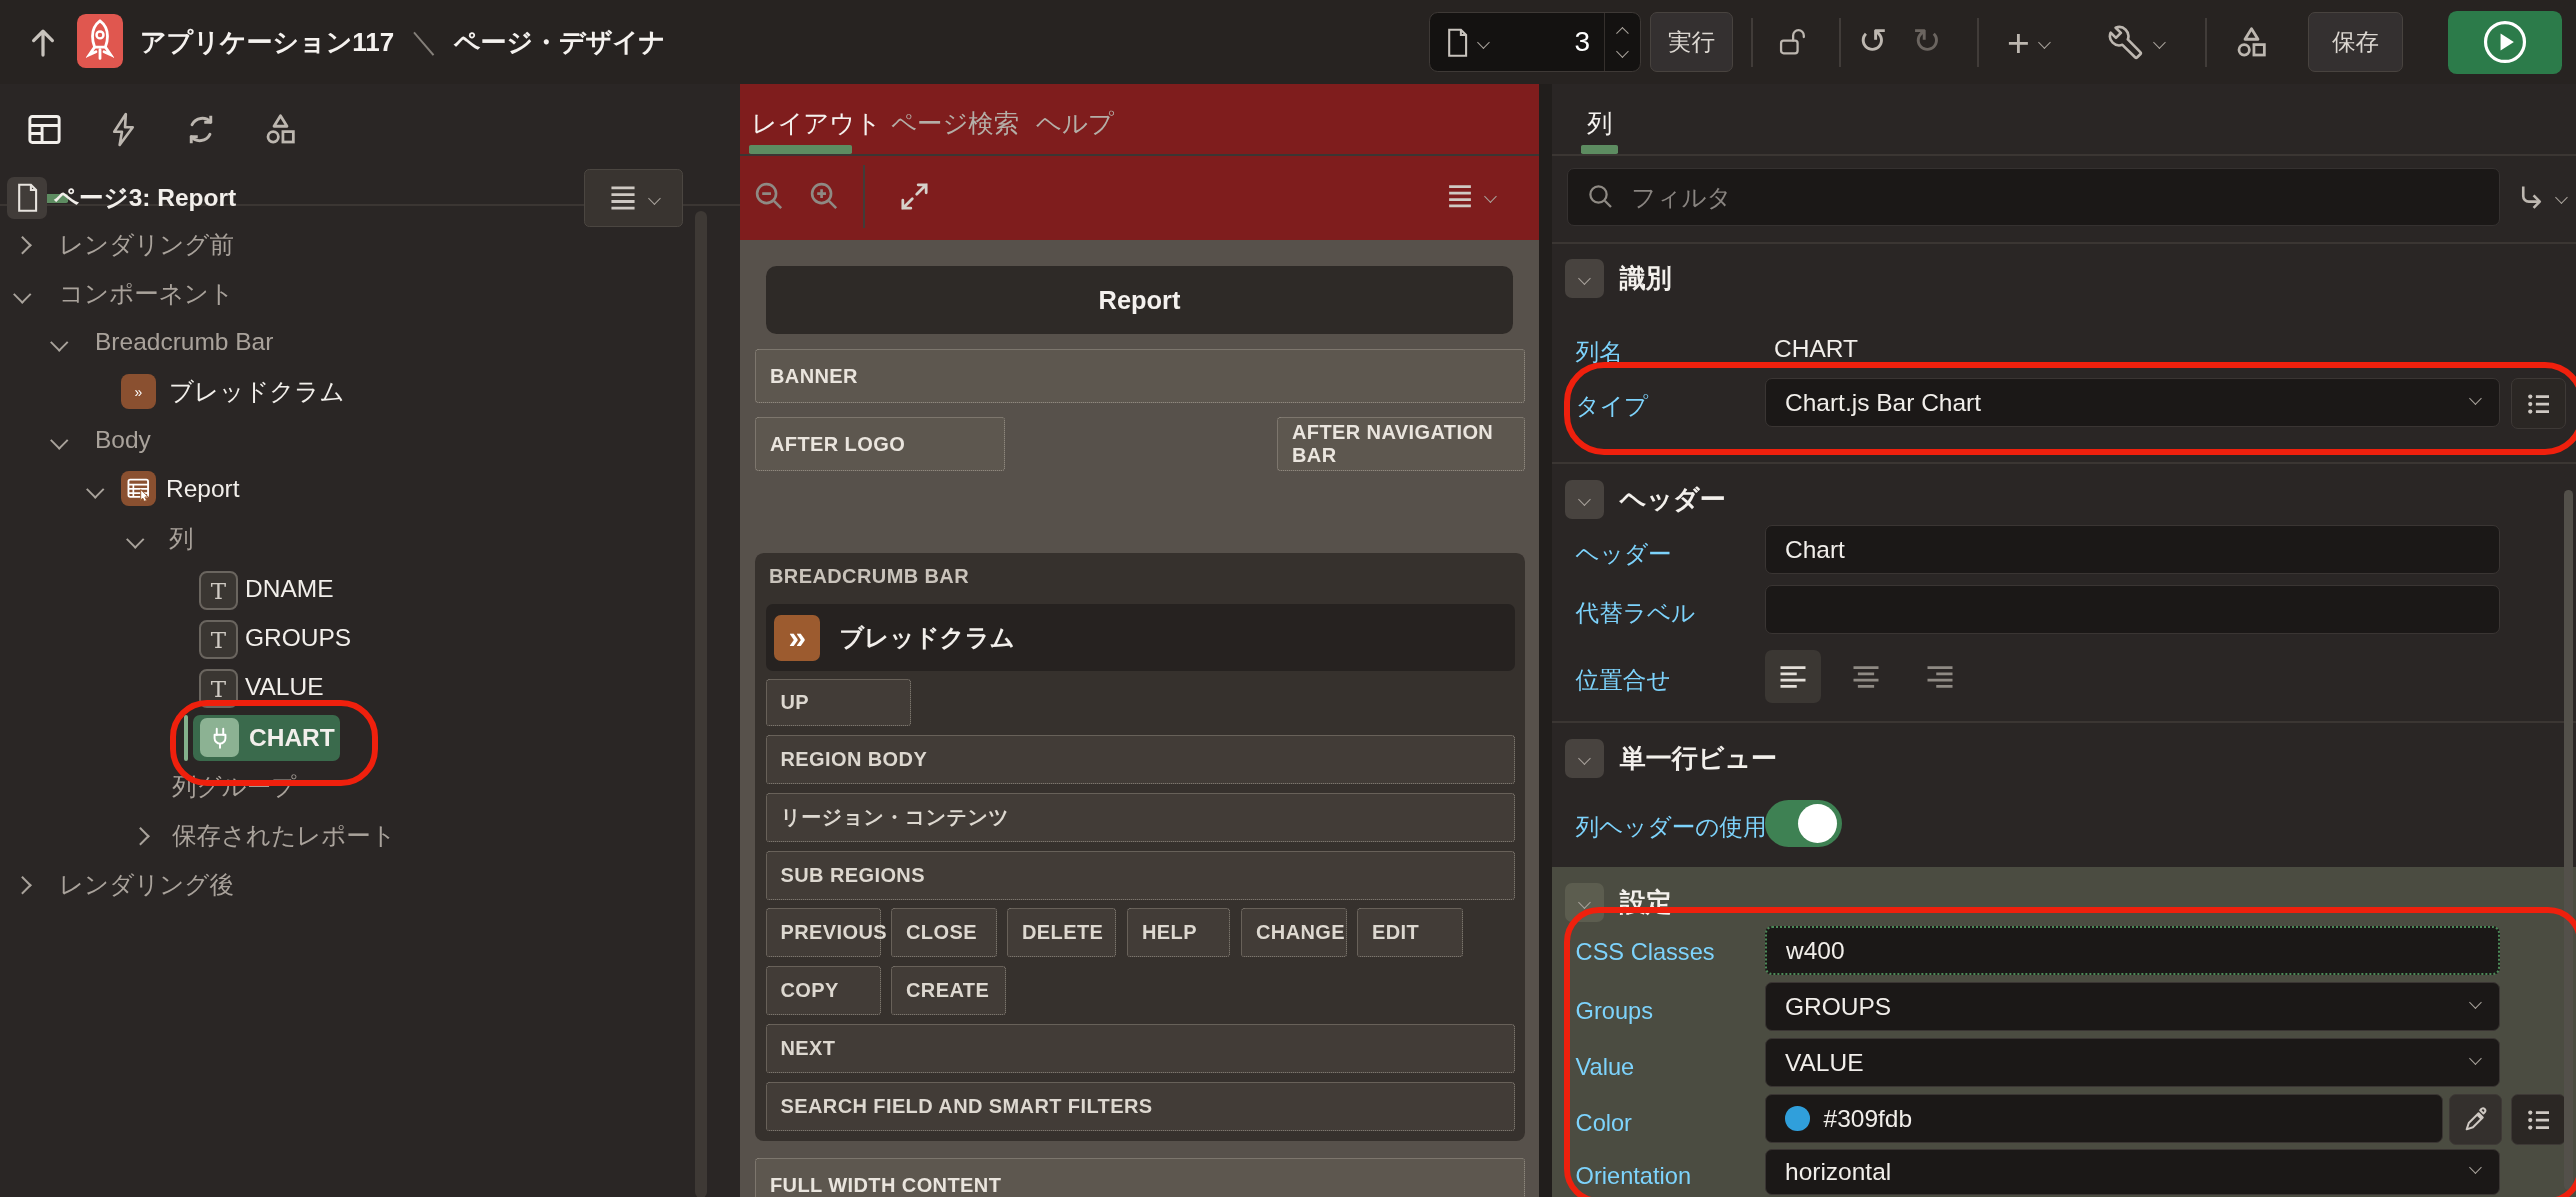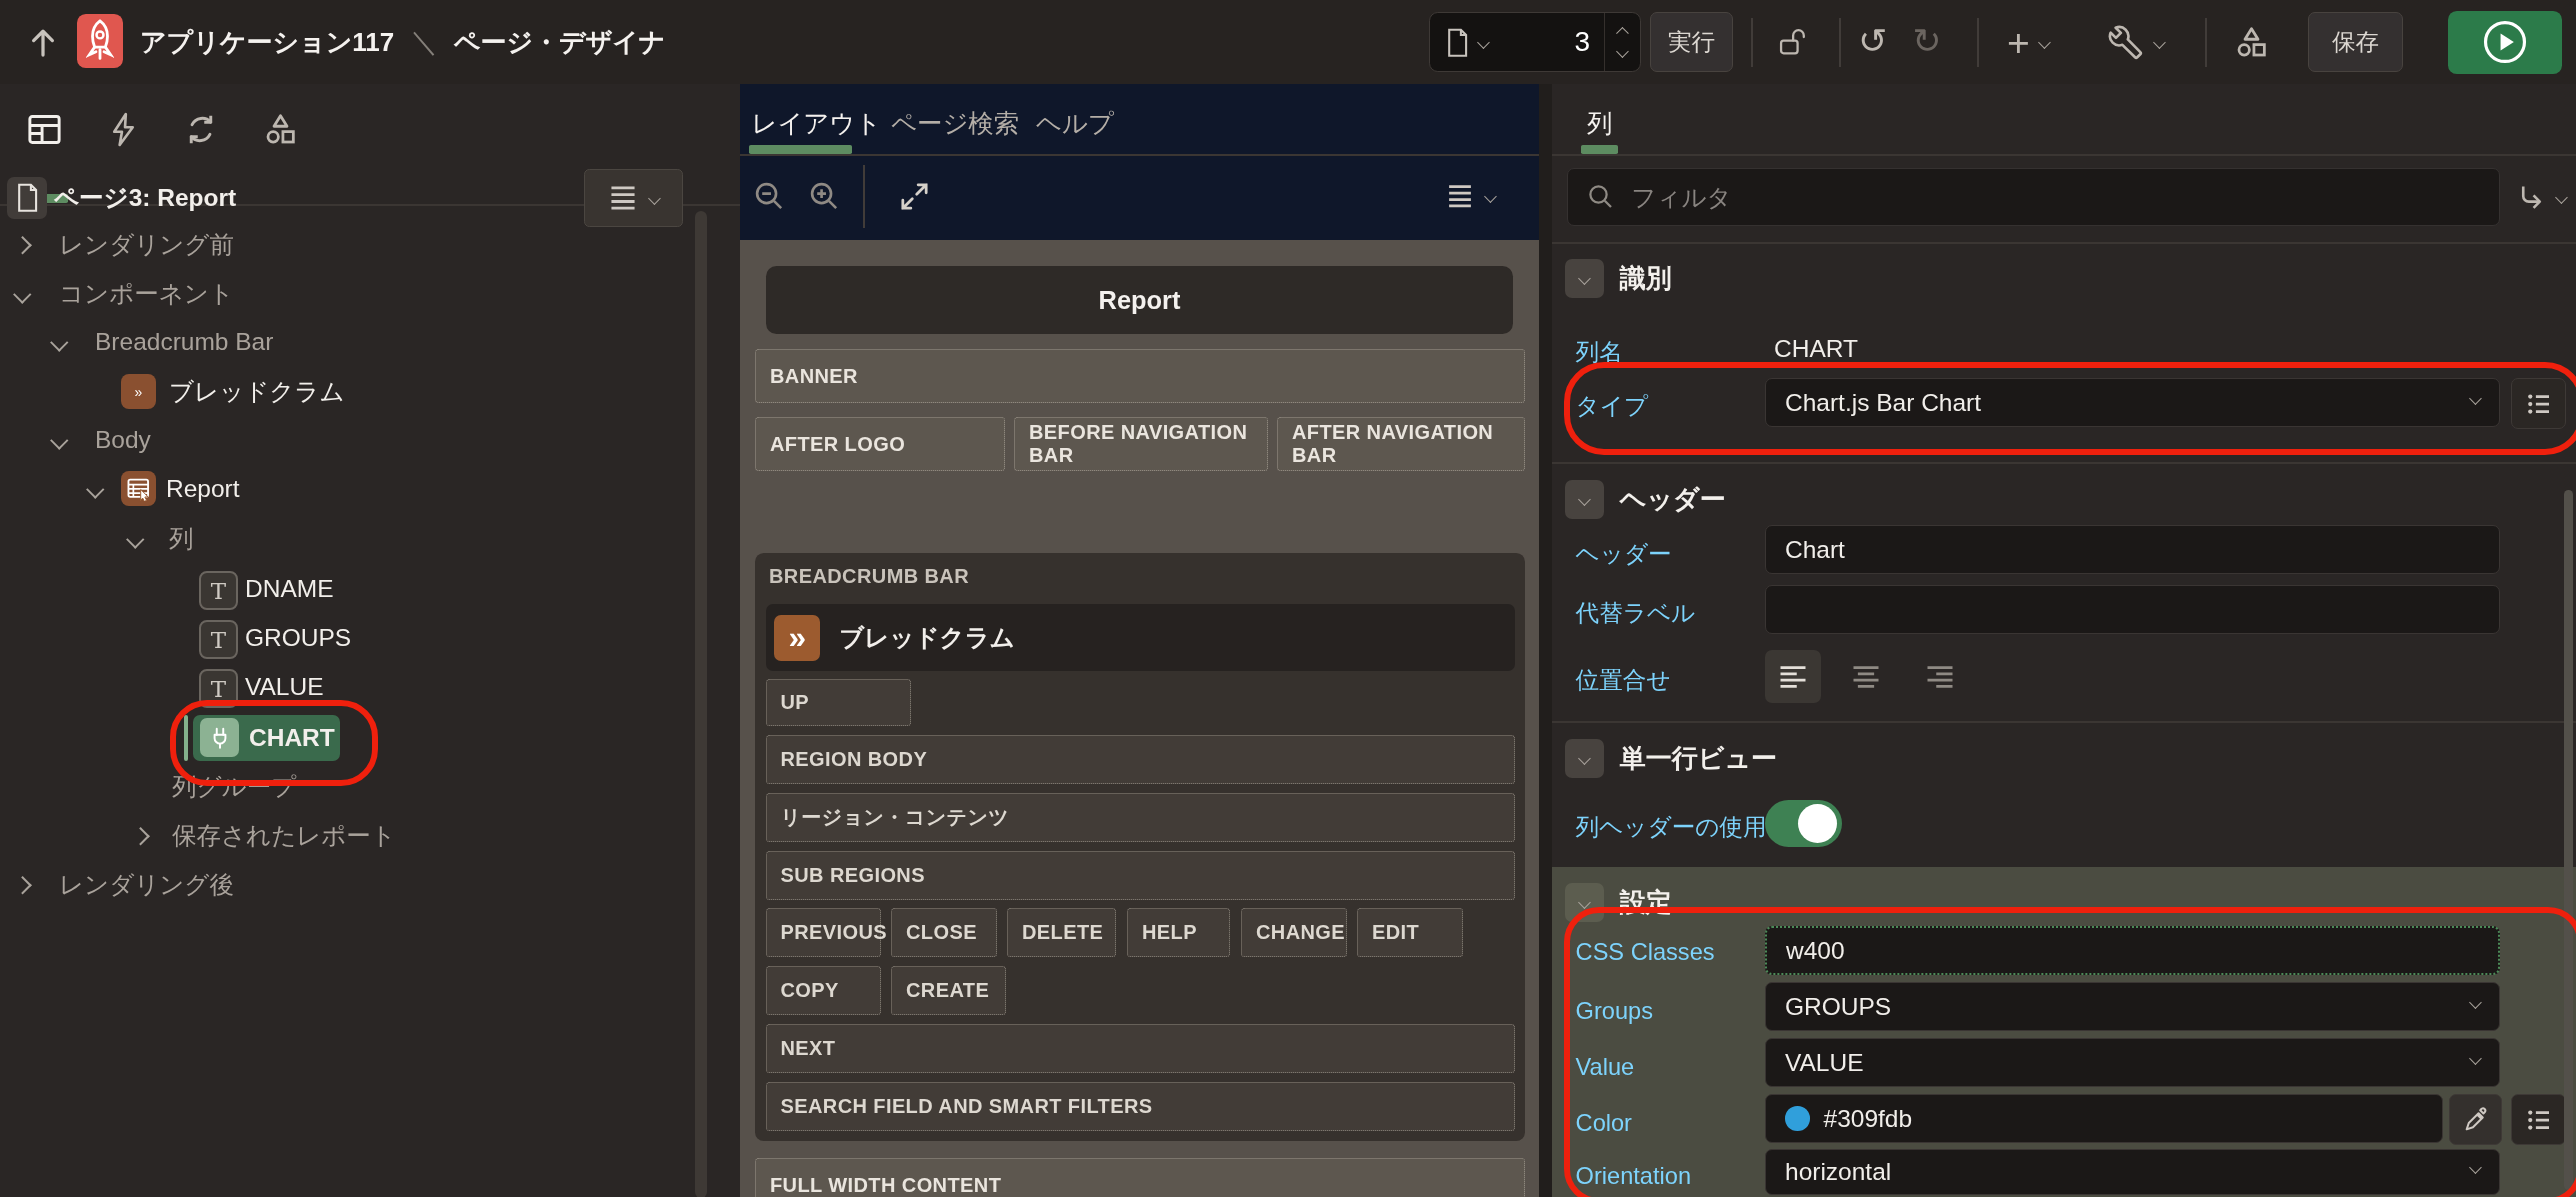--- a/index.html
+++ b/index.html
@@ -20,21 +20,21 @@
   .dis{color:#6b6560;}
   .pagebox{background:#141211;border:1.8px solid #3e3936;border-radius:8.8px;}
   .spin{border-left:1.8px solid #35302d;display:flex;flex-direction:column;align-items:center;justify-content:center;gap:8.8px;height:100%;width:35px;}
   .cv{display:inline-block;width:10.5px;height:10.5px;border-right:2.6px solid #a9a39c;border-bottom:2.6px solid #a9a39c;}
   .cv.d{transform:rotate(45deg);} .cv.u{transform:rotate(-135deg);} .cv.r{transform:rotate(-45deg);}
   .cv.sm{width:7.9px;height:7.9px;border-width:1.8px;}
   .runbtn{background:#2c7b4a;border-radius:8.8px;display:flex;align-items:center;justify-content:center;}
 
   
   .lpanel{left:0;top:84px;width:740px;height:1114px;background:#2a2625;}
-  .mpanel{left:740px;top:84px;width:799px;height:1114px;background:#0f172a;}
+  .mpanel{left:740px;top:84px;width:799px;height:1114px;background:#7f1d1d;}
   .splitter{left:1539px;top:84px;width:13px;height:1114px;background:#211e1c;}
   .rpanel{left:1552px;top:84px;width:1024px;height:1114px;background:#2a2625;}
   .hdiv{background:#3b3633;height:1.8px;}
   .underline{background:#5d8c61;height:8.8px;border-radius:1.8px;}
   .tab{font-size:25.4px;color:#b4aea7;} .tab.on{color:#f5f2ef;}
 
   
   .itile{width:42px;height:42px;display:flex;align-items:center;justify-content:center;}
   .treehead{font-size:24.5px;color:#f2efeb;font-weight:bold;}
   .ptile{background:#413c39;border-radius:7px;display:flex;align-items:center;justify-content:center;}
@@ -319,23 +319,20 @@
     <div class="canvas">
       <div class="reportbtn" style="left:26px;top:26px;width:747px;height:68px;">Report</div>
 
       <div class="dbox" style="left:15px;top:109px;width:770px;height:54px;">
           <span>BANNER</span>
         </div>
 
       <div class="dbox" style="left:15px;top:177px;width:250px;height:54px;">
           <span>AFTER LOGO</span>
         </div>
-      <div class="dbox" style="left:274px;top:177px;width:254px;height:54px;">
-          <span>BEFORE NAVIGATION BAR</span>
-        </div>
       <div class="dbox" style="left:537px;top:177px;width:248px;height:54px;">
           <span>AFTER NAVIGATION BAR</span>
         </div>
 
 
       <div class="bccont" style="left:15px;top:313px;width:770px;height:588px;">
         <span class="bclabel">BREADCRUMB BAR</span>
 
         <div class="bcitem" style="left:10.5px;top:51px;width:749px;height:67px;">
           <span class="bcicon">»</span>

